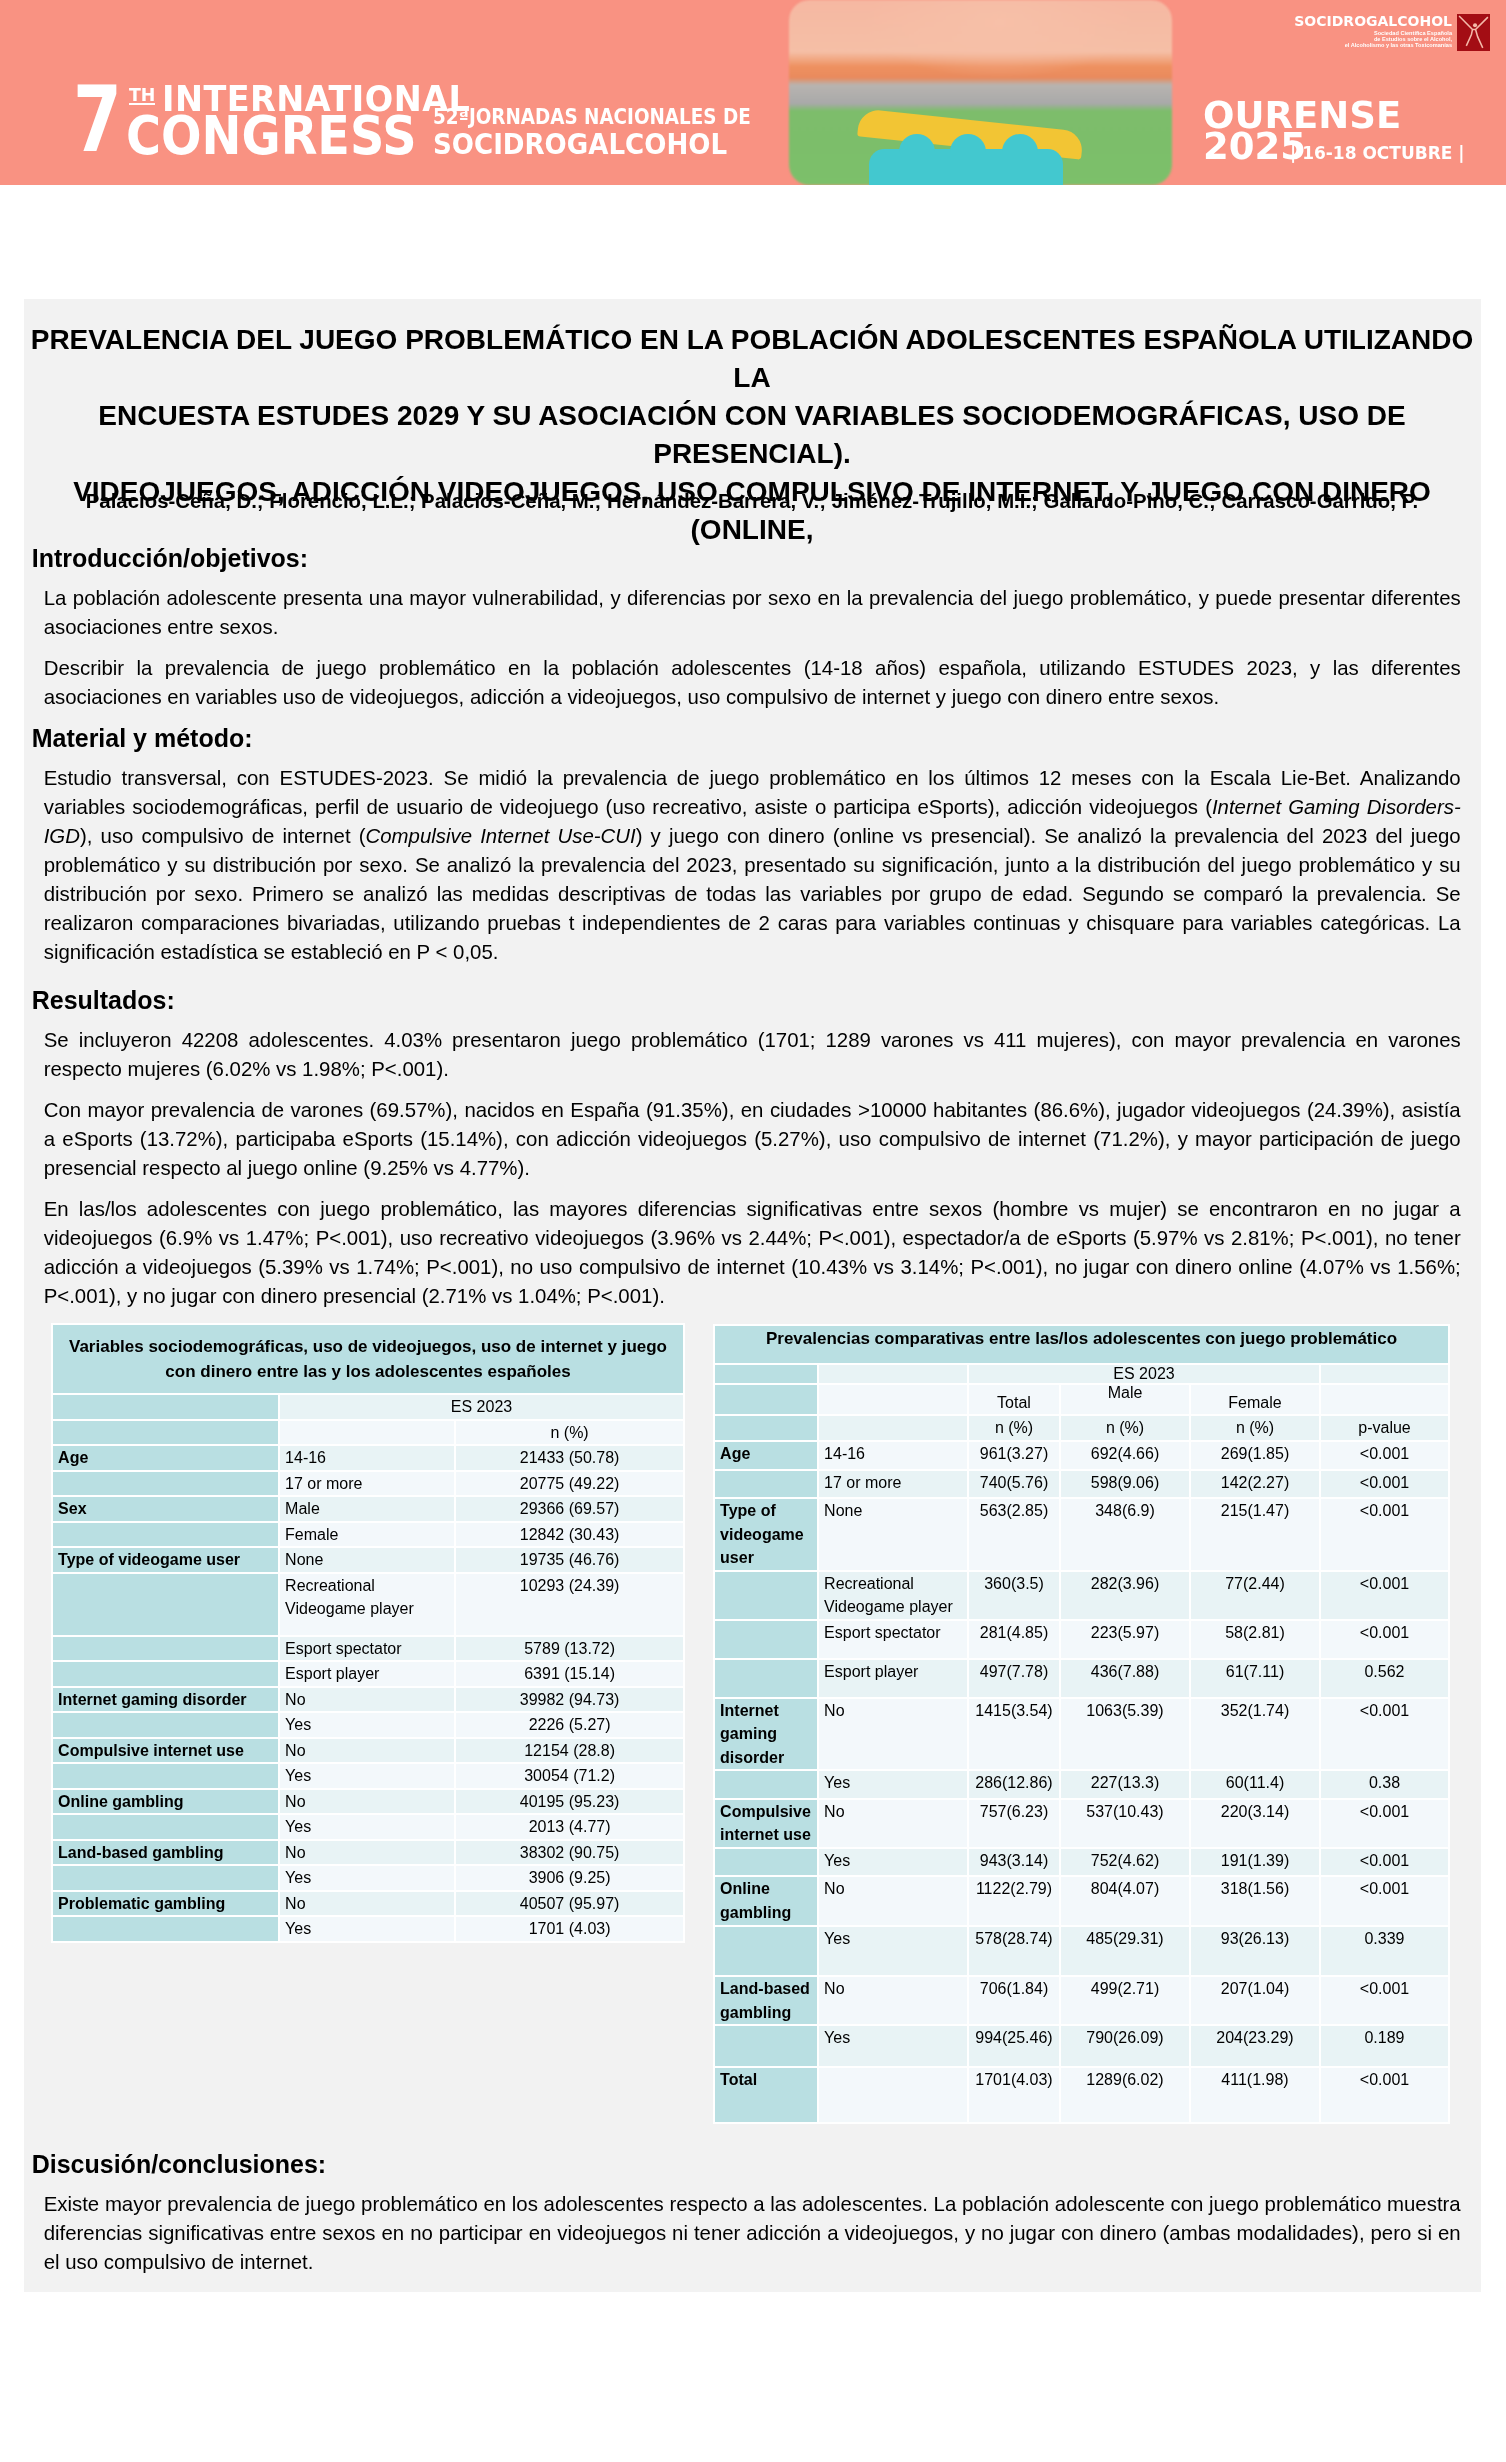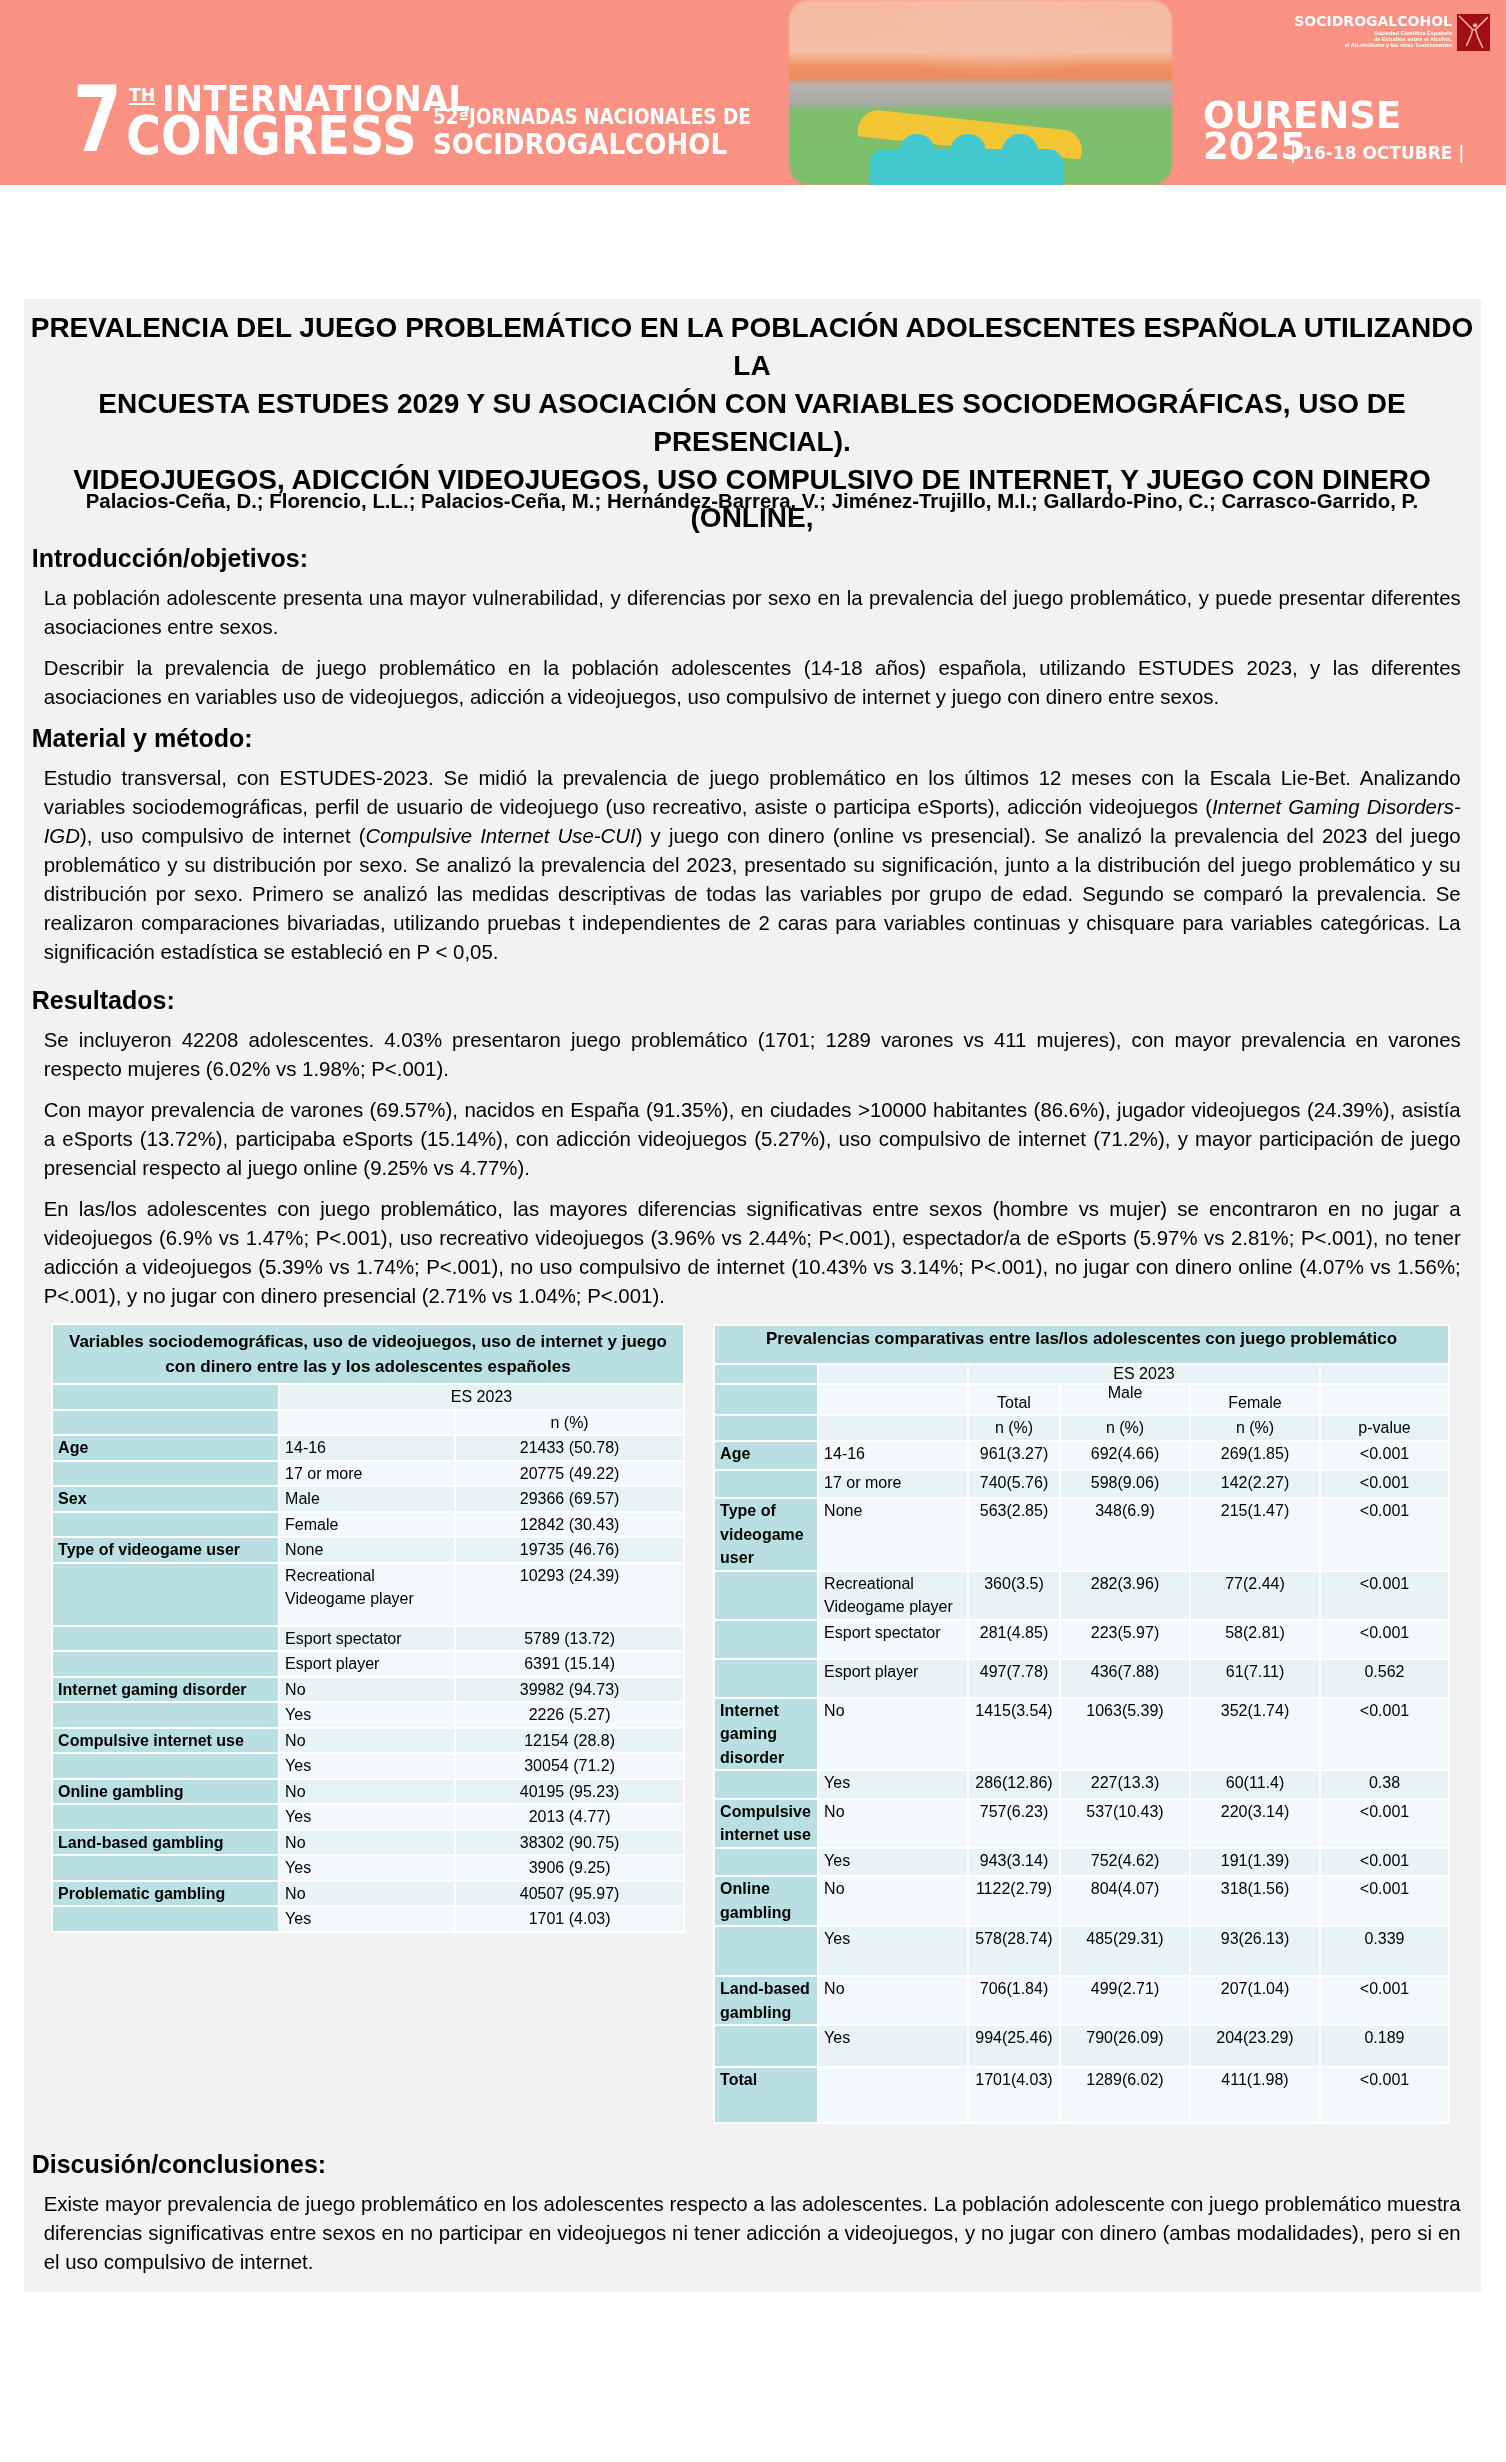--- a/index.html
+++ b/index.html
@@ -22,21 +22,21 @@
   .tsoc{position:absolute;left:433px;top:129px;font-size:29px;font-weight:900;color:#fff;font-family:"DejaVu Sans",sans-serif;line-height:31px;transform:scaleX(.9);transform-origin:left;}
   .tour{position:absolute;left:1203px;top:100px;font-size:37px;font-weight:900;color:#fff;font-family:"DejaVu Sans",sans-serif;line-height:31px;}
   .tdate{position:absolute;left:1290px;top:136px;font-size:17px;font-weight:700;color:#fff;font-family:"DejaVu Sans",sans-serif;line-height:18.4px;margin-top:8px;}
   .logo-text{position:absolute;right:54px;top:14.3px;text-align:right;color:#fff;}
   .logo-name{font-size:14px;font-weight:900;line-height:15.3px;font-family:"DejaVu Sans",sans-serif;}
   .logo-sub{font-size:5.6px;font-weight:700;line-height:6.1px;}
   .logo-box{position:absolute;left:1457px;top:14.3px;width:33px;height:37px;background:#a30d14;}
   .logo-box svg{width:33px;height:37px;}
   
   .panel{position:absolute;left:23.5px;top:299px;width:1457px;height:1993px;background:#f2f2f2;}
-  .title{position:absolute;left:0;top:4px;width:1457px;padding-top:6.1px;text-align:center;font-weight:700;font-size:28px;line-height:38px;font-family:"Liberation Sans",sans-serif;}
+  .title{position:absolute;left:0;top:16px;width:1457px;padding-top:6.1px;text-align:center;font-weight:700;font-size:28px;line-height:38px;font-family:"Liberation Sans",sans-serif;}
   .title span{display:block;}
   .authors{position:absolute;left:0;top:190px;width:1457px;text-align:center;font-weight:700;font-size:20.4px;line-height:25.5px;}
   .sec-h{position:absolute;left:8.2px;font-size:25px;font-weight:700;line-height:30px;}
   .sec-p{position:absolute;left:8.2px;width:1441px;font-size:20.4px;line-height:29px;text-align:justify;}
   .sec-p p{margin:12px;}
   
   table{border-collapse:separate;border-spacing:2px;position:absolute;background:#fff;}
   td{font-size:16px;line-height:23.5px;vertical-align:top;padding:0 5.1px;}
   .cap{background:#b9dfe2;font-weight:700;font-size:17px;text-align:center;vertical-align:middle;line-height:25.5px;}
   .lab{background:#b9dfe2;font-weight:700;}
@@ -114,21 +114,21 @@
 </div>
 
 <table class="t1" id="table1">
   <colgroup>
       <col style="width:225px">
       <col style="width:174px">
       <col>
     </colgroup>
   <tbody id="t1body">
     <tr>
-        <td colspan="3" class="cap" style="height:58px">Variables sociodemográficas, uso de videojuegos, uso de internet y juego con dinero entre las y los adolescentes españoles</td>
+        <td colspan="3" class="cap" style="height:68px">Variables sociodemográficas, uso de videojuegos, uso de internet y juego con dinero entre las y los adolescentes españoles</td>
       </tr>
     <tr>
       <td class="lab"></td>
       <td colspan="2" class="ca num">ES 2023</td>
     </tr>
     <tr>
       <td class="lab"></td>
       <td class="cb"></td>
       <td class="cb num">n (%)</td>
     </tr>

